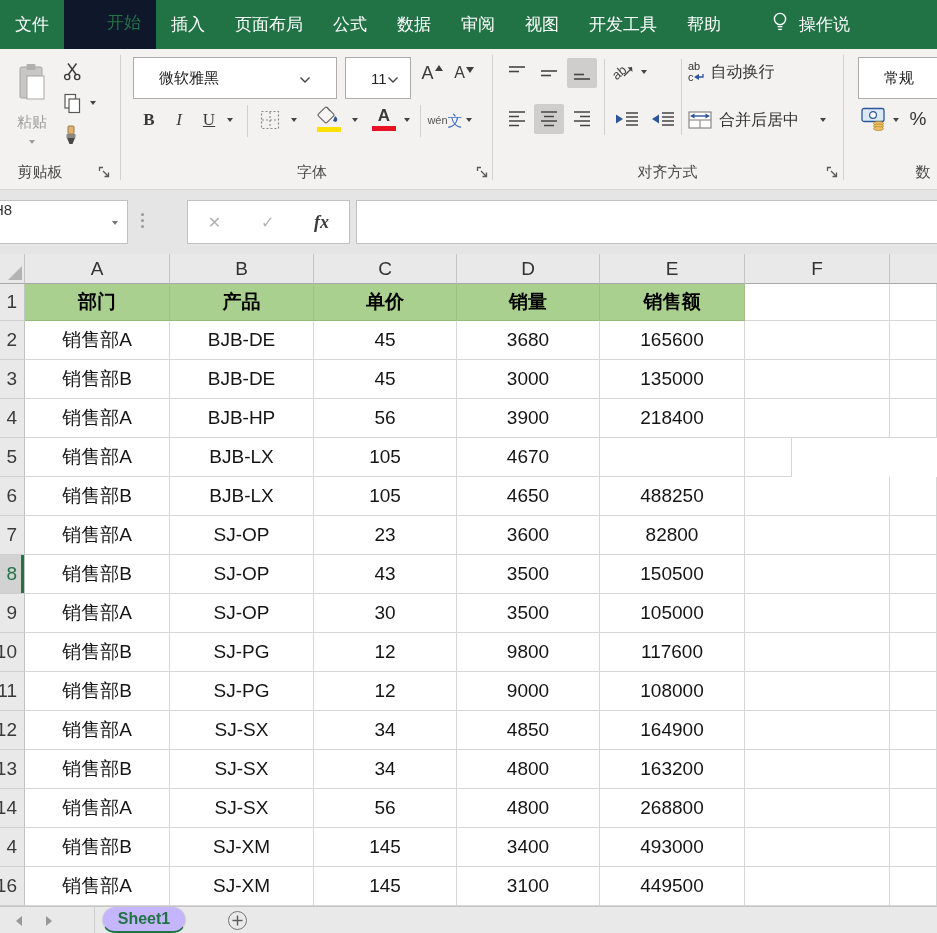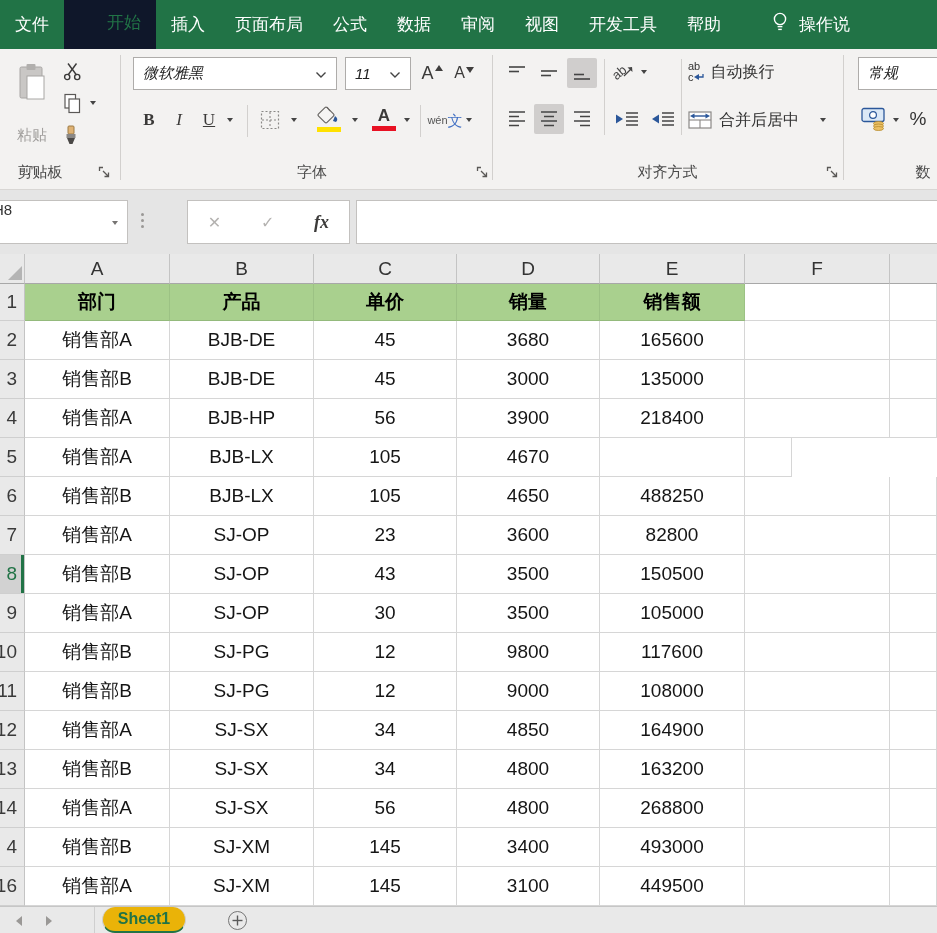--- a/index.html
+++ b/index.html
@@ -11,30 +11,30 @@
   
   .tabbar{height:49px;background:#217346;display:flex;align-items:center;}
   .rtab{height:45px;line-height:45px;padding:0 15px;font-size:17px;color:#fff;cursor:default;white-space:nowrap;}
   .rtab.selected{background:#0f172a;color:#217346;height:49px;padding-left:43px;}
   .tellme{display:flex;align-items:center;height:45px;margin-left:34px;color:#fff;font-size:17px;gap:9px;white-space:nowrap;}
   
   .ribbon{position:relative;height:141px;background:#f3f2f1;border-bottom:1px solid #d8d6d4;overflow:hidden;}
   .gsep{position:absolute;top:6px;height:125px;width:1px;background:#d2d0ce;}
   .grplabel{position:absolute;top:114px;font-size:15px;color:#4a4a4a;text-align:center;}
   .launcher{position:absolute;width:13px;height:13px;}
-  .combo{position:absolute;background:#fff;border:1px solid #aeacaa;height:33px;top:8px;display:flex;align-items:center;font-size:15px;color:#222;padding:0 9px;font-style:italic;}
+  .combo{position:absolute;background:#fff;border:1px solid #aeacaa;height:42px;top:8px;display:flex;align-items:center;font-size:15px;color:#222;padding:0 25px;}
   .combo .chev{margin-left:auto;}
   .iconbtn{position:absolute;display:flex;align-items:center;justify-content:center;}
   .dd{width:0;height:0;border-left:3.5px solid transparent;border-right:3.5px solid transparent;border-top:4px solid #444;}
   .ddgray{border-top-color:#a19f9d;}
   .selbox{background:#d0cecd;border-radius:2px;}
   .btxt{font-family:"Liberation Serif",serif;font-size:17px;color:#3b3a39;}
   .ribbon-text{font-size:16px;color:#333;}
   
-  .pastebtn{position:absolute;left:6px;top:6px;width:52px;height:112px;display:flex;flex-direction:column;align-items:center;justify-content:flex-start;padding-top:8px;gap:21px;}
+  .pastebtn{position:absolute;left:6px;top:6px;width:52px;height:112px;display:flex;flex-direction:column;align-items:center;justify-content:flex-start;padding-top:8px;gap:8px;}
   .pastelabel{font-size:15px;color:#a19f9d;}
   
   .fstrip{position:relative;height:64px;background:#e5e5e5;}
   .whitebox{position:absolute;top:10px;height:44px;background:#fff;border:1px solid #c3c1bf;}
   .namebox-val{margin-left:18px;font-size:15px;color:#333;}
   .dots{position:absolute;left:141px;top:23px;display:flex;flex-direction:column;gap:3px;}
   .dots i{width:3px;height:3px;border-radius:50%;background:#9a9896;}
   .fxgray{color:#b4b2b0;font-size:16px;}
   .fxsym{font-family:"Liberation Serif",serif;font-style:italic;font-weight:600;font-size:18px;color:#3b3a39;}
   
@@ -53,21 +53,21 @@
   .cell{background:#fff;border-right:1px solid #d6d6d6;border-bottom:1px solid #d6d6d6;
       display:flex;align-items:center;justify-content:center;font-size:19px;color:#151515;overflow:hidden;}
   .hcell{background:#a9d08e;border-right:1px solid #9cc284;border-bottom:1px solid #94ba7c;font-weight:bold;color:#000;}
   .hcell.plain{background:#fff;border-right:1px solid #d6d6d6;border-bottom:1px solid #d6d6d6;}
   
   .sheetbar{position:relative;height:27px;background:#e9e9e9;border-top:1px solid #c6c6c6;}
   .navtri{position:absolute;top:9px;width:0;height:0;border-top:5px solid transparent;border-bottom:5px solid transparent;}
   .nav-left{left:16px;border-right:6px solid #9a9896;}
   .nav-right{left:46px;border-left:6px solid #9a9896;}
   .bardiv{position:absolute;left:94px;top:0;bottom:0;width:1px;background:#cfcfcf;}
-  .sheettab{position:absolute;left:102px;top:0;height:26px;width:84px;background:#eab308;border-right:1px solid #cfcfcf;border-left:1px solid #cfcfcf;
+  .sheettab{position:absolute;left:102px;top:0;height:26px;width:84px;background:#c4b5fd;border-right:1px solid #cfcfcf;border-left:1px solid #cfcfcf;
       border-bottom:2px solid #217346;display:flex;align-items:center;justify-content:center;
       color:#217346;font-weight:bold;font-size:16px;border-radius:13px;}
   .plusbtn{position:absolute;left:228px;top:4px;width:19px;height:19px;border:1px solid #767676;border-radius:50%;
       display:flex;align-items:center;justify-content:center;}
 </style>
 </head>
 <body>
 
 <div class="screen">
 

